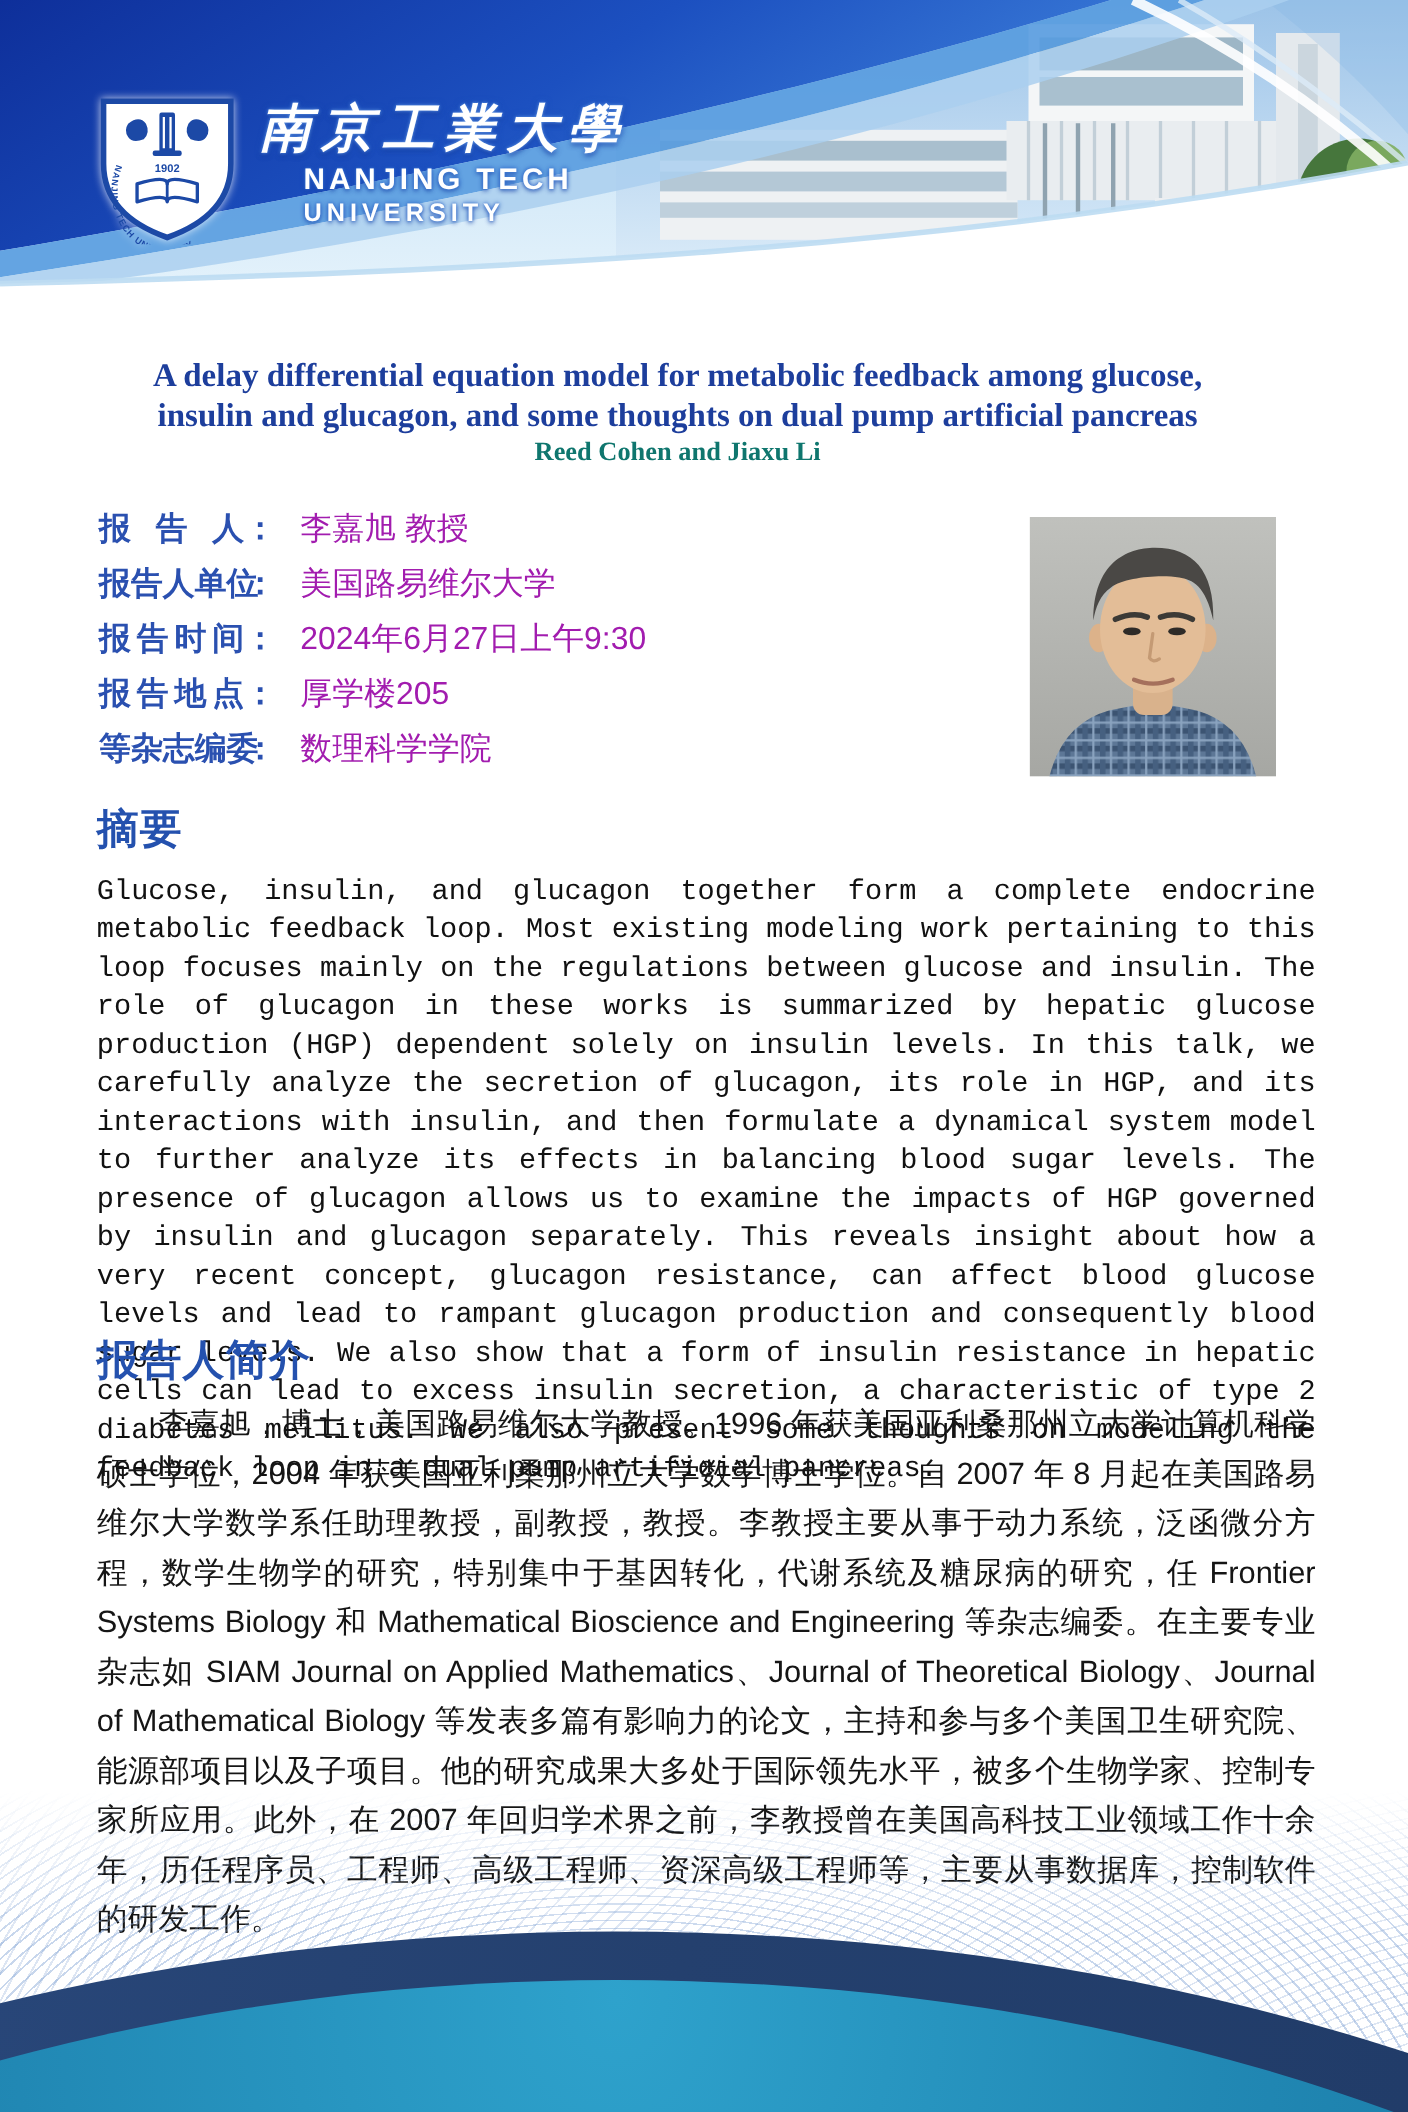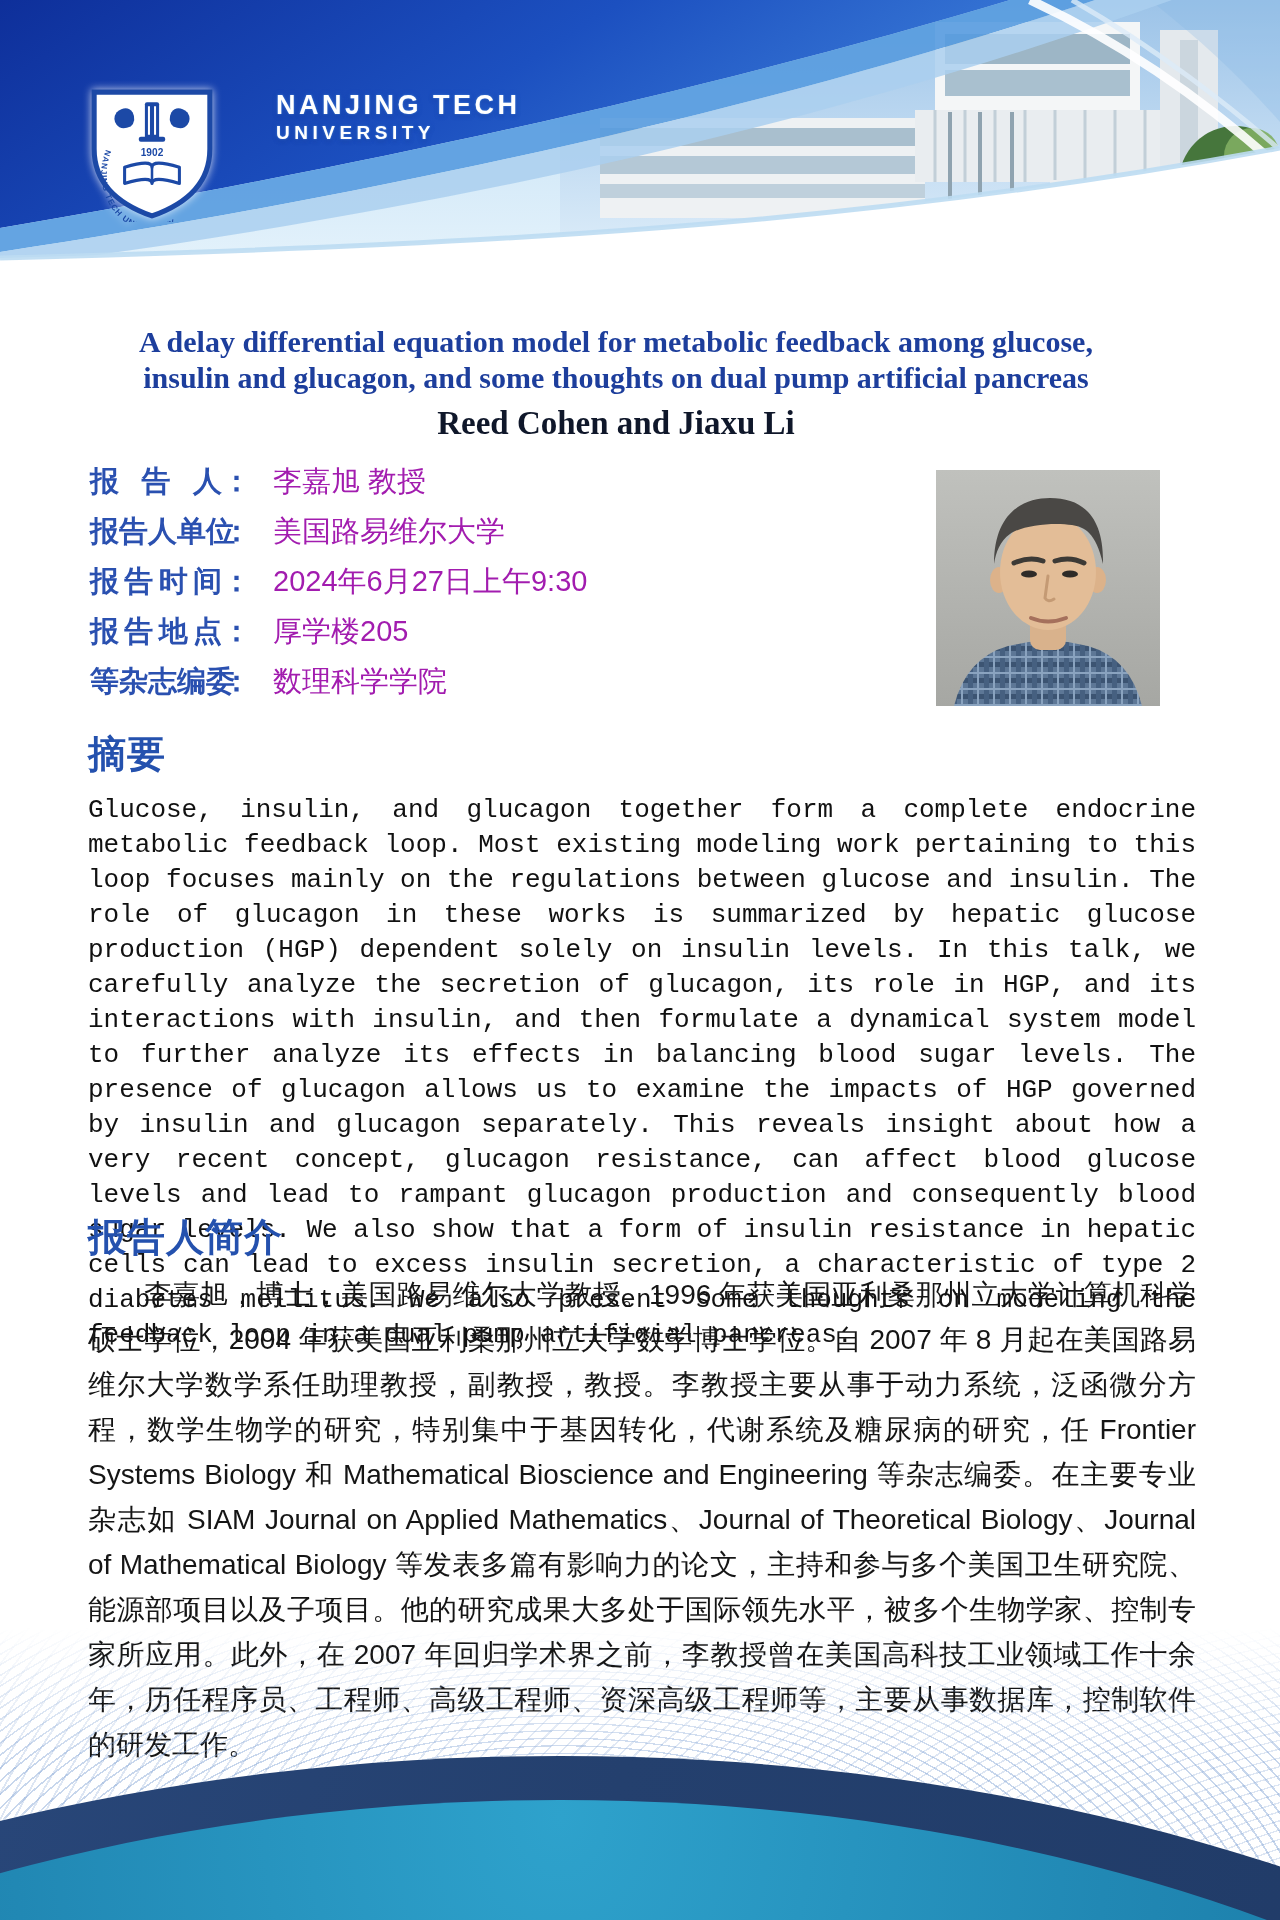--- a/index.html
+++ b/index.html
@@ -24,31 +24,31 @@
     color:#ffffff;font-weight:bold;font-style:italic;
     font-size:47px;letter-spacing:9px;line-height:58px;white-space:nowrap;
     text-shadow:0 0 3px #6aa0e8,0 0 7px rgba(38,92,200,.85),0 2px 5px rgba(16,48,140,.6);
   }
   .uni-en1,.uni-en2{
     color:#ffffff;font-weight:bold;white-space:nowrap;
     text-shadow:0 0 2px #4a86d8,0 0 5px rgba(38,92,200,.9),0 2px 4px rgba(16,48,140,.55);
     margin-left:40px;
   }
   .uni-en1{font-size:27px;letter-spacing:3.5px;margin-top:2px;}
-  .uni-en2{font-size:19px;letter-spacing:4.5px;margin-top:1px;}
+  .uni-en2{font-size:23px;letter-spacing:4.5px;margin-top:1px;}
 
   
   .title-block{position:absolute;left:0;top:324px;width:1232px;text-align:center;}
   .title-block h1{
     margin:0;font-family:"Liberation Serif",serif;font-weight:bold;
     color:var(--title-blue);font-size:30px;line-height:36px;
   }
   .authors{
-    margin-top:12px;font-family:"Liberation Serif",serif;font-weight:bold;
-    color:#0f172a;font-size:33px;line-height:30px;
+    margin-top:0;font-family:"Liberation Serif",serif;font-weight:bold;
+    color:#0f766e;font-size:24px;line-height:30px;
   }
 
   
   .info-block{position:absolute;left:90px;top:466px;width:840px;}
   .info-row{font-size:29px;line-height:31px;margin-bottom:19px;white-space:nowrap;}
   .info-label{
     display:inline-block;width:132px;color:var(--accent-blue);font-weight:bold;
     text-align:justify;text-align-last:justify;vertical-align:bottom;
   }
   .info-colon{color:var(--accent-blue);font-weight:bold;}
@@ -183,20 +183,21 @@
           <rect x="52" y="50" width="26" height="5" rx="2"></rect>
           <path d="M62,20 v28 M68,20 v28" stroke="#ffffff" stroke-width="2"></path>
         </g>
         <text x="65" y="69" text-anchor="middle" font-size="10" font-weight="bold" fill="#1c49a6">1902</text>
         <g>
           <path d="M38,80 Q65,72 65,80 Q65,72 92,80 L92,96 Q65,88 65,96 Q65,88 38,96 Z" fill="#ffffff" stroke="#1c49a6" stroke-width="3" stroke-linejoin="round"></path>
           <path d="M65,80 L65,96" stroke="#1c49a6" stroke-width="2.5"></path>
         </g>
       </svg>
       <div class="uni-names">
+        <div class="uni-cn">南京工業大學</div>
         <div class="uni-en1">NANJING TECH</div>
         <div class="uni-en2">UNIVERSITY</div>
       </div>
     </div>
   </header>
 
   <section class="title-block">
     <h1>
       <span>A delay differential equation model for metabolic feedback among glucose,</span><br>
       <span>insulin and glucagon, and some thoughts on dual pump artificial pancreas</span>

